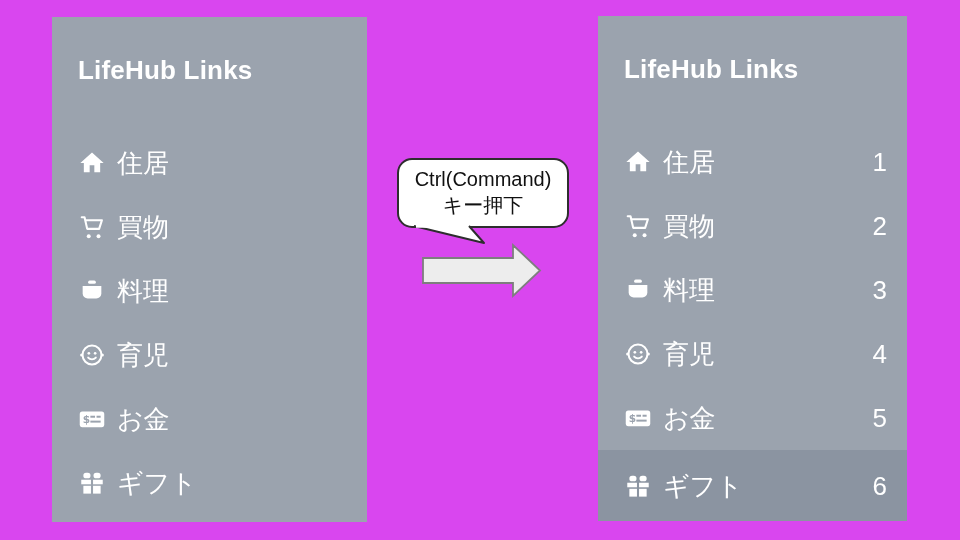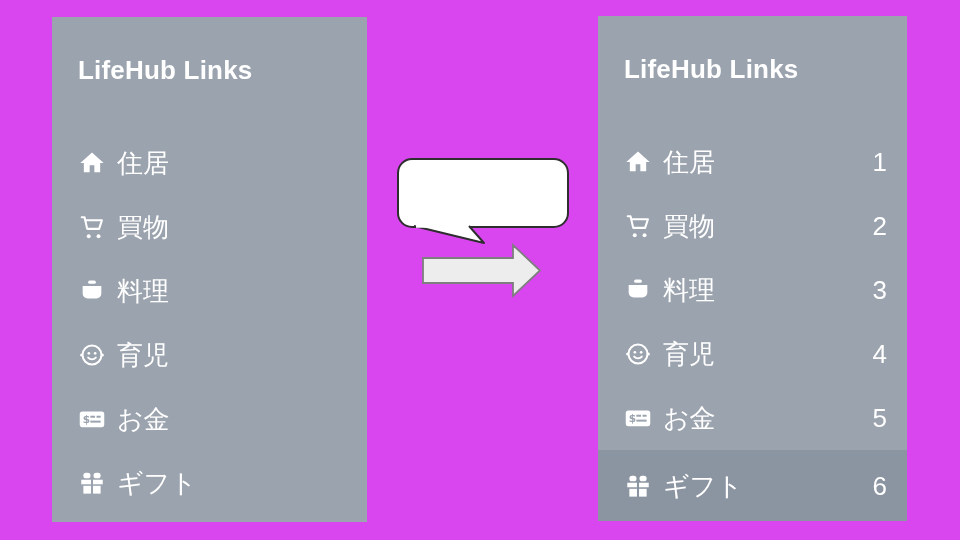--- a/index.html
+++ b/index.html
@@ -121,20 +121,24 @@
   </div>
 
   <svg class="callout-art" viewBox="390 150 200 160" xmlns="http://www.w3.org/2000/svg">
     <g>
       <rect x="398" y="159" width="170" height="68" rx="14" fill="#ffffff" stroke="#2e2e2e" stroke-width="2"></rect>
       <path d="M414 226 L484 243 L469 226" fill="#ffffff" stroke="#2e2e2e" stroke-width="2" stroke-linejoin="round"></path>
       <line x1="416" y1="226" x2="467" y2="226" stroke="#ffffff" stroke-width="3.5"></line>
     </g>
     <polygon points="423,258 513,258 513,245 540,270.5 513,296 513,283 423,283" fill="#ededed" stroke="#7e7e7e" stroke-width="1.8" stroke-linejoin="miter"></polygon>
   </svg>
+  <div class="callout-text">
+    <div>Ctrl(Command)</div>
+    <div>キー押下</div>
+  </div>
 
   <div class="panel after">
     <div class="panel-title">LifeHub Links</div>
     <div class="items">
 
     <div class="item">
           <span class="icon">
             <svg viewBox="0 0 24 24">
               <path d="M10 20v-6h4v6h5v-8h3L12 3 2 12h3v8z" fill="#fff"></path>
             </svg>

